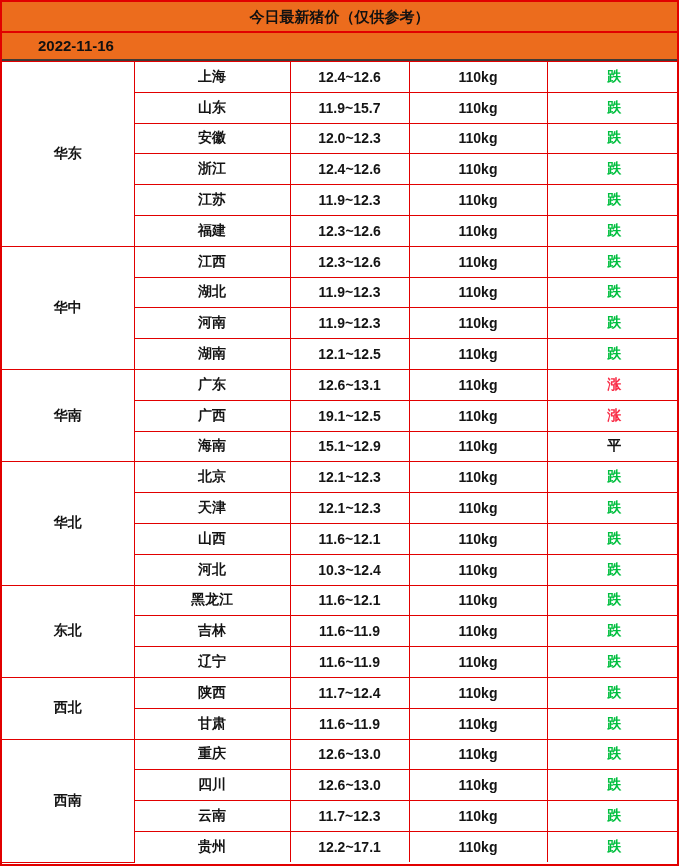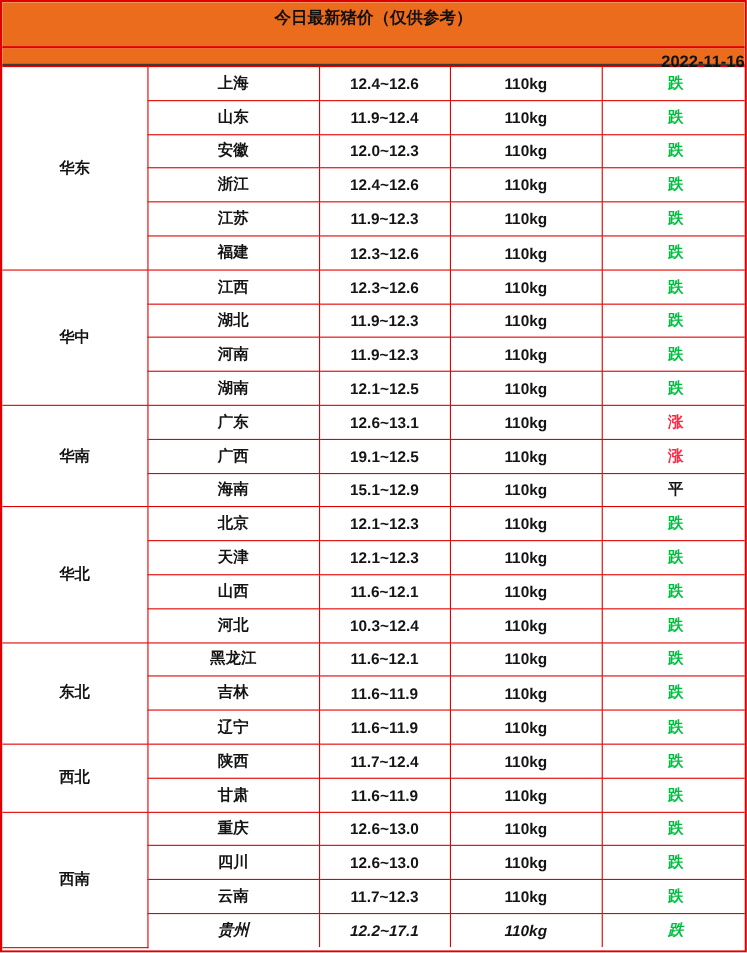--- a/index.html
+++ b/index.html
@@ -17,53 +17,54 @@
   }
   .sheet {
     width: 679px;
     height: 866px;
     border: 2px solid var(--border);
     background: #ffffff;
     overflow: hidden;
   }
   .title-row {
     background: var(--header-bg);
-    height: 42px;
+    height: 31px;
     line-height: 29px;
     text-align: center;
     font-size: 15px;
     border-bottom: 2px solid var(--border);
     color: #111;
   }
   .date-row {
     background: var(--header-bg);
-    height: 16px;
+    height: 28px;
     line-height: 26px;
-    text-align: right;
+    text-align: left;
     font-size: 15px;
     border-bottom: 2px solid var(--dark-line);
     color: #111;
+    padding-left: 36px;
   }
   table.price {
     border-collapse: collapse;
     width: 100%;
     table-layout: fixed;
   }
   table.price td {
     border: 1.5px solid var(--border);
     height: 30.8px;
     text-align: center;
     vertical-align: middle;
     font-size: 14px;
     font-weight: 700;
     padding: 0;
   }
   table.price td:first-child { border-left: none; }
   table.price td:last-child { border-right: none; }
-  table.price tr:last-child td { border-bottom: none; font-style: italic; }
+  table.price tr:last-child td { border-bottom: none; }
   col.c-region   { width: 132px; }
   col.c-province { width: 156px; }
   col.c-price    { width: 119px; }
   col.c-weight   { width: 138px; }
   col.c-trend    { width: 134px; }
 </style>
 </head>
 <body>
 
 <div class="sheet">
@@ -80,21 +81,21 @@
     <tbody>
         <tr>
           <td rowspan="6">华东</td>
           <td>上海</td>
           <td>12.4~12.6</td>
           <td>110kg</td>
           <td style="color: rgb(0, 191, 63);">跌</td>
         </tr>
         <tr>
           <td>山东</td>
-          <td>11.9~12.4</td>
+          <td>11.9~15.7</td>
           <td>110kg</td>
           <td style="color: rgb(0, 191, 63);">跌</td>
         </tr>
         <tr>
           <td>安徽</td>
           <td>12.0~12.3</td>
           <td>110kg</td>
           <td style="color: rgb(0, 191, 63);">跌</td>
         </tr>
         <tr>

